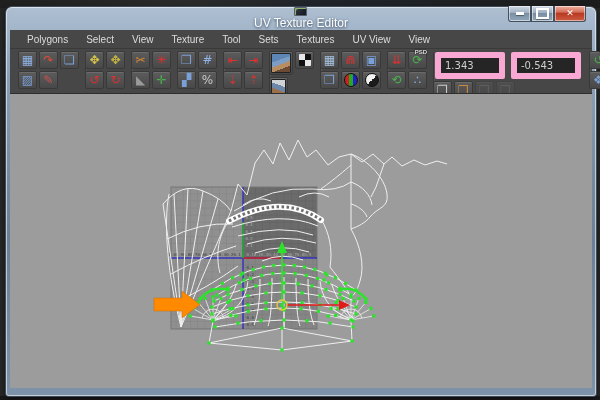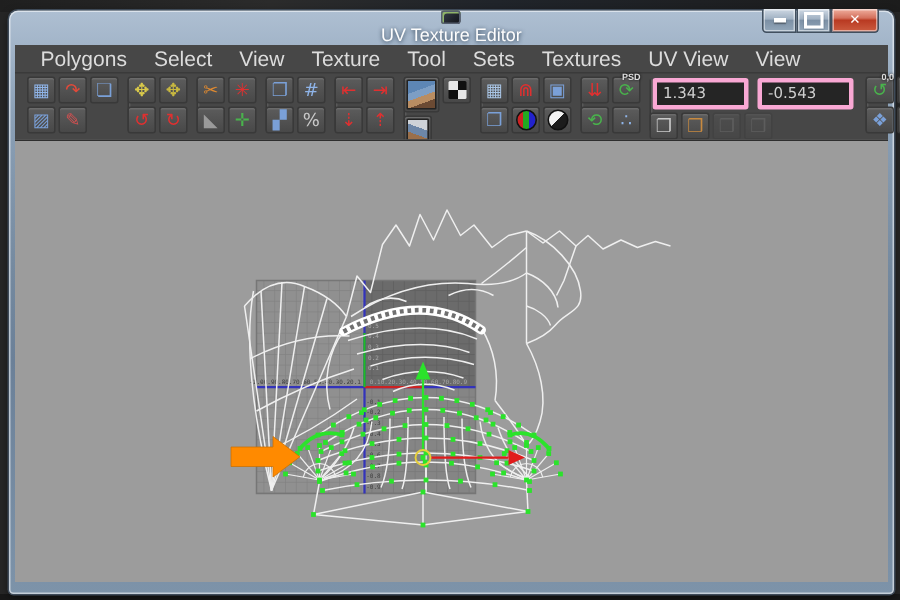--- a/index.html
+++ b/index.html
@@ -29,21 +29,21 @@
   .wbtn.min{border-radius:0 0 0 3px;}
   .wbtn.close{width:30px;border-radius:0 0 3px 0;
      background:linear-gradient(180deg,#f0b0a0 0%,#d4705c 40%,#b93a22 50%,#cc5c40 100%);}
   .wbtn .bar{width:8px;height:3px;background:#fff;box-shadow:0 1px 1px rgba(0,0,0,.4);}
   .wbtn .box{width:9px;height:7px;border:2px solid #fff;box-shadow:0 1px 1px rgba(0,0,0,.3);}
 
   .client{height:358px;background:#474747;box-shadow:inset 0 0 0 1px #303030;display:flex;flex-direction:column;}
 
   
   .menubar{height:18px;display:flex;align-items:center;padding-left:8px;background:#474747;}
-  .menu-item{font-size:14px;color:#dcdcdc;padding:2px 9px;cursor:default;}
+  .menu-item{font-size:10px;color:#dcdcdc;padding:2px 9px;cursor:default;}
 
   
   .toolbar{height:42px;display:flex;align-items:flex-start;padding:1px 2px 1px 2px;background:#474747;
      border-top:1px solid #3a3a3a;}
   .tb-handle{width:5px;height:40px;margin:0 2px;
      background:repeating-linear-gradient(180deg,#5d5d5d 0 2px,#3c3c3c 2px 4px);border-radius:2px;}
   .tgroup{display:flex;flex-direction:column;gap:2px;padding:1px 2px;}
   .trow{display:flex;gap:2px;align-items:flex-start;}
   .tsep{width:7px;height:38px;margin:1px 1px;position:relative;}
   .tsep:before{content:"";position:absolute;left:3px;top:2px;bottom:2px;width:1px;
@@ -57,21 +57,21 @@
   .tbtn .ov{position:absolute;right:-1px;top:-3px;font-size:6px;font-weight:bold;color:#ddd;
      text-shadow:0 0 2px #000;}
   .swatch{width:12px;height:12px;border-radius:50%;}
   .swatch.rgb{background:linear-gradient(90deg,#c22 33%,#2a2 33% 66%,#22c 66%);border:1px solid #111;}
   .swatch.bw{background:linear-gradient(135deg,#f2f2f2 50%,#1c1c1c 50%);border:1px solid #111;}
   .swatch.checker{border-radius:1px;background:conic-gradient(#101010 25%,#e8e8e8 0 50%,#101010 0 75%,#e8e8e8 0);width:12px;height:12px;}
   .swatch.thumb{width:18px;height:18px;border-radius:1px;border:1px solid #222;
      background:linear-gradient(160deg,#5d86b5 0 35%,#7d9ec4 35% 55%,#b98d62 55% 75%,#6b4a33 75%);}
   .swatch.thumb-sm{width:13px;height:13px;border-radius:1px;border:1px solid #222;
      background:linear-gradient(200deg,#cfd3d8 0 40%,#6d87a8 40% 70%,#9a6f4a 70%);}
-  .tfield{width:50px;height:15px;background:#252525;border:3px solid #f9a8d4;border-radius:2px;
+  .tfield{width:50px;height:15px;background:#252525;border:6px solid #f9a8d4;border-radius:2px;
      color:#cfcfcf;font-size:10px;font-family:"DejaVu Sans",sans-serif;padding:0 4px;margin:1px 2px 0 2px;}
 
   
   .canvas{flex:1;position:relative;background:#9c9c9c;border-top:1px solid #2e2e2e;}
   .canvas svg{position:absolute;left:0;top:0;}
 </style>
 </head>
 <body>
 
 <div class="desktop-top"></div>

